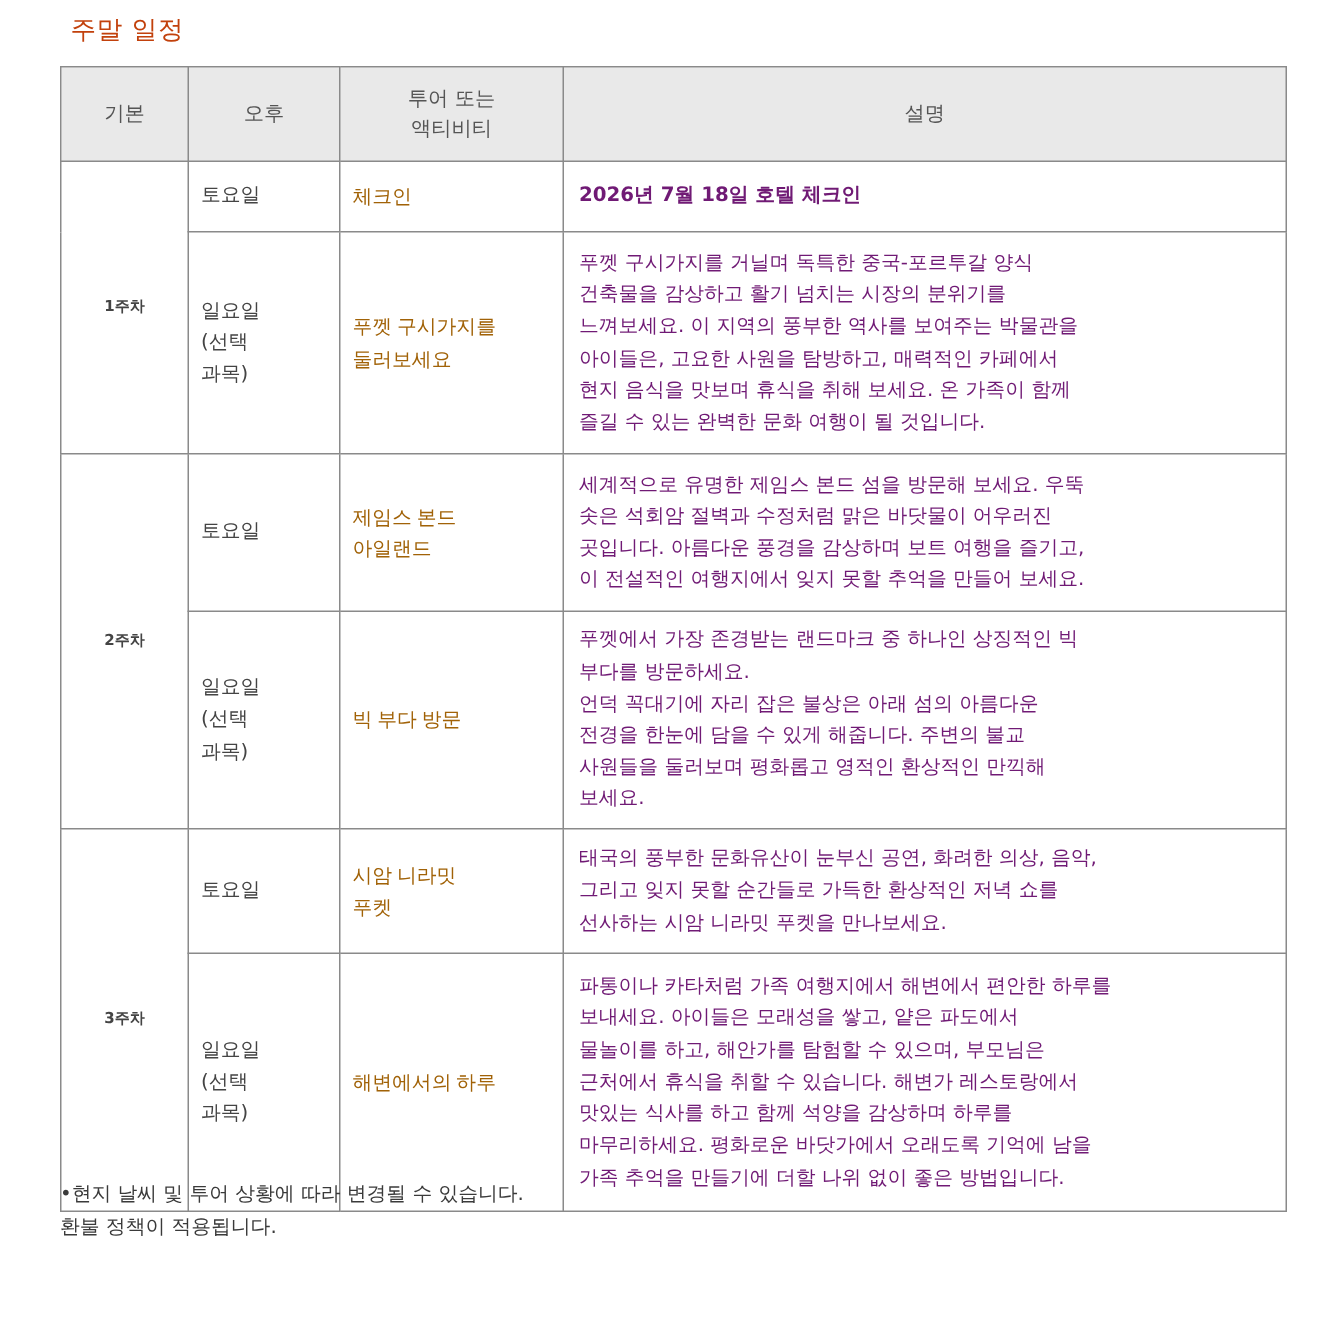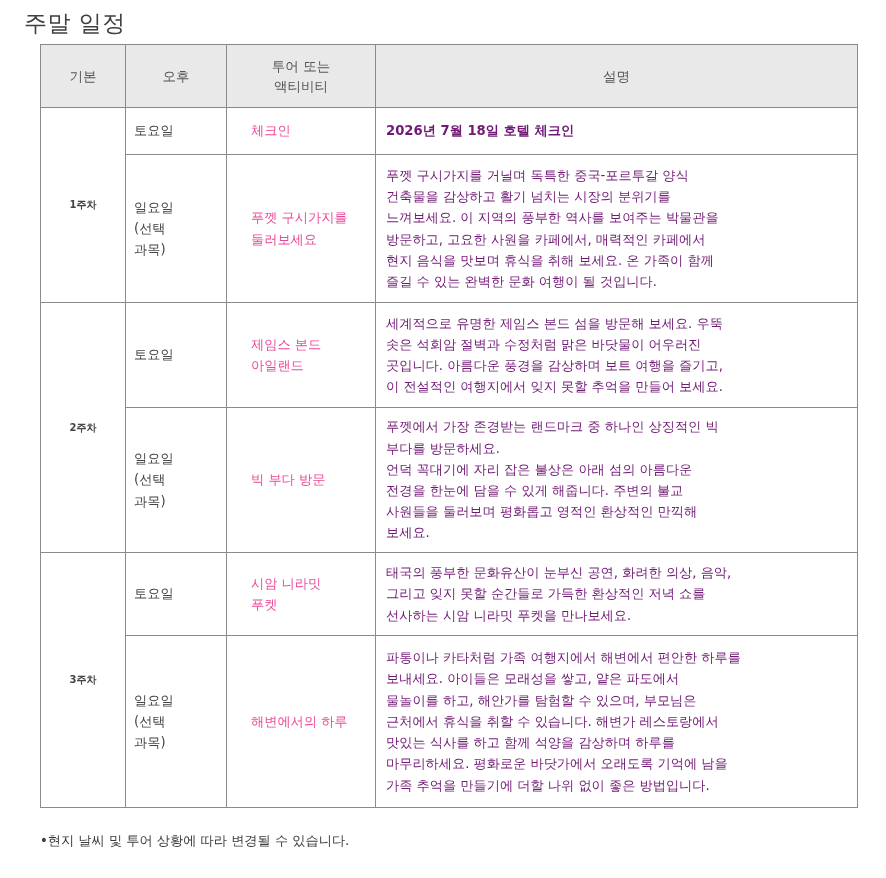--- a/index.html
+++ b/index.html
@@ -2,44 +2,44 @@
 <html><head>
 <meta charset="utf-8">
 <style>
   html, body { margin: 0; padding: 0; background: #ffffff; }
   body {
     width: 886px; height: 878px; position: relative; overflow: hidden;
     font-family: "DejaVu Sans", "Liberation Sans", sans-serif;
     color: #3a3a3a;
   }
   .title {
-    position: absolute; left: 24px; top: 8px;
-    font-size: 23px; color: #404040; letter-spacing: 0.5px;
+    position: absolute; left: 47px; top: 8px;
+    font-size: 17px; color: #c2410c; letter-spacing: 0.5px;
   }
   table.sched {
     position: absolute; left: 40px; top: 44px;
     width: 817px; border-collapse: collapse;
     table-layout: fixed;
     font-size: 13.2px; line-height: 21.2px;
   }
   table.sched th, table.sched td {
     border: 1.6px solid #8a8a8a;
     vertical-align: middle;
   }
   table.sched th {
     background: #e9e9e9; font-weight: normal; color: #555;
     text-align: center; height: 60px; font-size: 13.5px; line-height: 20px;
   }
   td.week { text-align: center; font-weight: bold; color: #444; font-size: 10px; }
   td.day { padding-left: 8px; color: #444; }
-  td.act { padding-left: 24px; color: #ec4899; }
+  td.act { padding-left: 8px; color: #a16207; font-family: Liberation Serif, serif; }
   td.desc { padding: 4px 8px 4px 10px; color: #701a75; }
   td.desc.bold { font-weight: bold; }
   .notes {
-    position: absolute; left: 40px; top: 830px; width: 830px;
+    position: absolute; left: 40px; top: 786px; width: 830px;
     font-size: 13.2px; line-height: 22px; color: #3a3a3a;
   }
   .notes div { margin: 0; }
 </style>
 </head>
 <body>
 
 <div class="title">주말 일정</div>
 
 <table class="sched">
@@ -80,21 +80,21 @@
           <div>과목)</div>
         </td>
         <td class="act">
           <div>푸껫 구시가지를</div>
           <div>둘러보세요</div>
         </td>
         <td class="desc">
           <div>푸껫 구시가지를 거닐며 독특한 중국-포르투갈 양식</div>
           <div>건축물을 감상하고 활기 넘치는 시장의 분위기를</div>
           <div>느껴보세요. 이 지역의 풍부한 역사를 보여주는 박물관을</div>
-          <div>방문하고, 고요한 사원을 카페에서, 매력적인 카페에서</div>
+          <div>아이들은, 고요한 사원을 탐방하고, 매력적인 카페에서</div>
           <div>현지 음식을 맛보며 휴식을 취해 보세요. 온 가족이 함께</div>
           <div>즐길 수 있는 완벽한 문화 여행이 될 것입니다.</div>
         </td>
       </tr>
       <tr style="height: 105px;">
         <td class="week" rowspan="2">2주차</td>
         <td class="day">
           <div>토요일</div>
         </td>
         <td class="act">
@@ -158,13 +158,14 @@
           <div>맛있는 식사를 하고 함께 석양을 감상하며 하루를</div>
           <div>마무리하세요. 평화로운 바닷가에서 오래도록 기억에 남을</div>
           <div>가족 추억을 만들기에 더할 나위 없이 좋은 방법입니다.</div>
         </td>
       </tr>
     </tbody>
 </table>
 
 <div class="notes">
   <div>•현지 날씨 및 투어 상황에 따라 변경될 수 있습니다.</div>
+  <div>환불 정책이 적용됩니다.</div>
 </div>
 
 </body></html>

